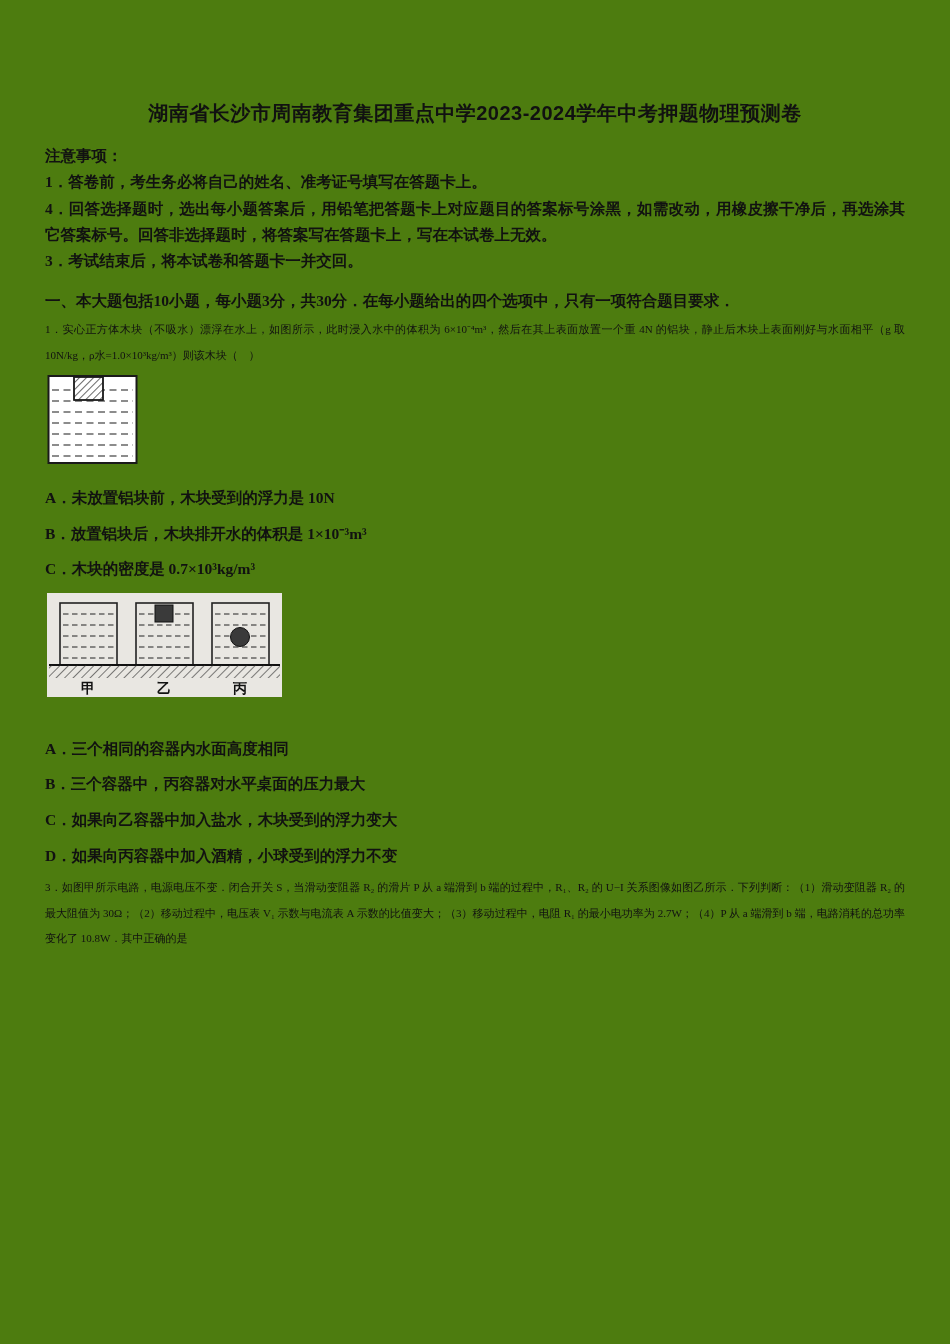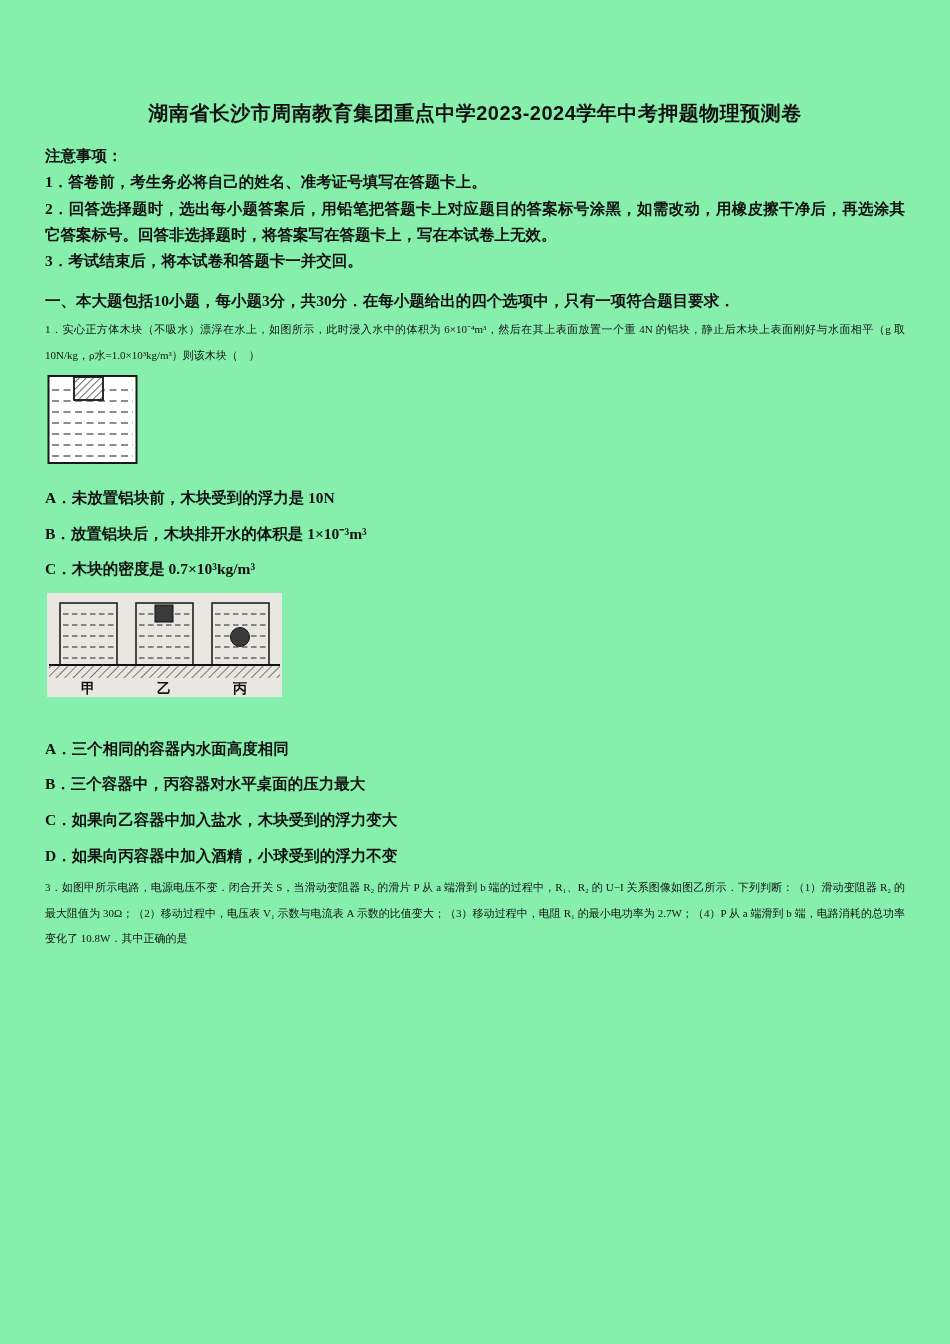--- a/index.html
+++ b/index.html
@@ -6,21 +6,21 @@
   html, body { background: #ffffff; }
   body {
     width: 950px;
     font-family: "Liberation Serif", serif;
     color: #111;
     -webkit-font-smoothing: antialiased;
   }
   .page {
     width: 950px;
     min-height: 1344px;
-    background: #86efac;
+    background: #4d7c0f;
     padding: 100px 45px 40px 45px;
   }
   .title {
     text-align: center;
     font-size: 20px;
     font-weight: 700;
     font-family: "Liberation Sans", sans-serif;
     letter-spacing: 0.5px;
     margin-bottom: 16px;
   }
@@ -66,21 +66,21 @@
 </head>
 <body>
 
 <div class="page">
 
   <h1 class="title">湖南省长沙市周南教育集团重点中学2023-2024学年中考押题物理预测卷</h1>
 
   <section class="notice">
     <p class="notice-heading">注意事项：</p>
     <p>1．答卷前，考生务必将自己的姓名、准考证号填写在答题卡上。</p>
-    <p>2．回答选择题时，选出每小题答案后，用铅笔把答题卡上对应题目的答案标号涂黑，如需改动，用橡皮擦干净后，再选涂其它答案标号。回答非选择题时，将答案写在答题卡上，写在本试卷上无效。</p>
+    <p>4．回答选择题时，选出每小题答案后，用铅笔把答题卡上对应题目的答案标号涂黑，如需改动，用橡皮擦干净后，再选涂其它答案标号。回答非选择题时，将答案写在答题卡上，写在本试卷上无效。</p>
     <p>3．考试结束后，将本试卷和答题卡一并交回。</p>
   </section>
 
   <p class="section-heading">一、本大题包括10小题，每小题3分，共30分．在每小题给出的四个选项中，只有一项符合题目要求．</p>
 
   <div class="question">
     <p class="q-text">1．实心正方体木块（不吸水）漂浮在水上，如图所示，此时浸入水中的体积为 6×10⁻⁴m³，然后在其上表面放置一个重 4N 的铝块，静止后木块上表面刚好与水面相平（g 取 10N/kg，ρ水=1.0×10³kg/m³）则该木块（　）</p>
 
     <div class="figure fig1">
       <svg width="92" height="92" viewBox="0 0 92 92">

